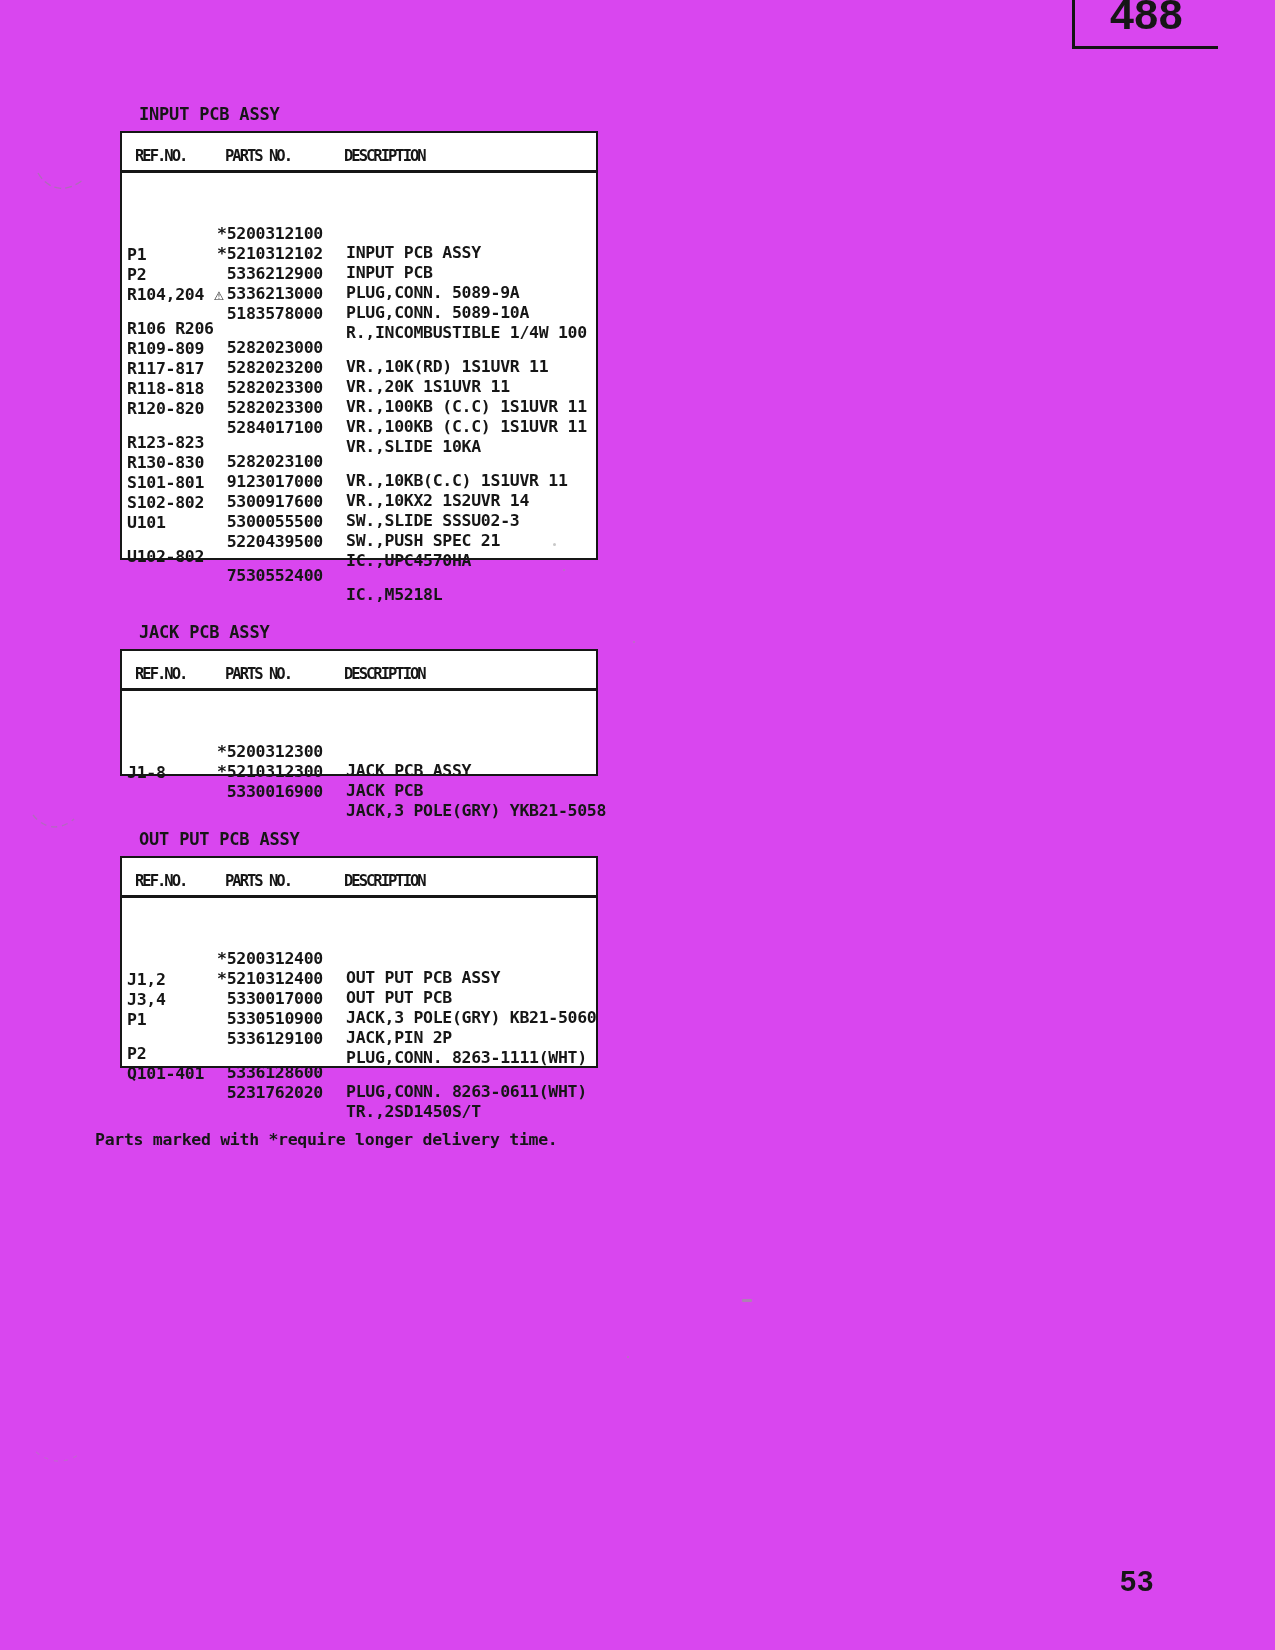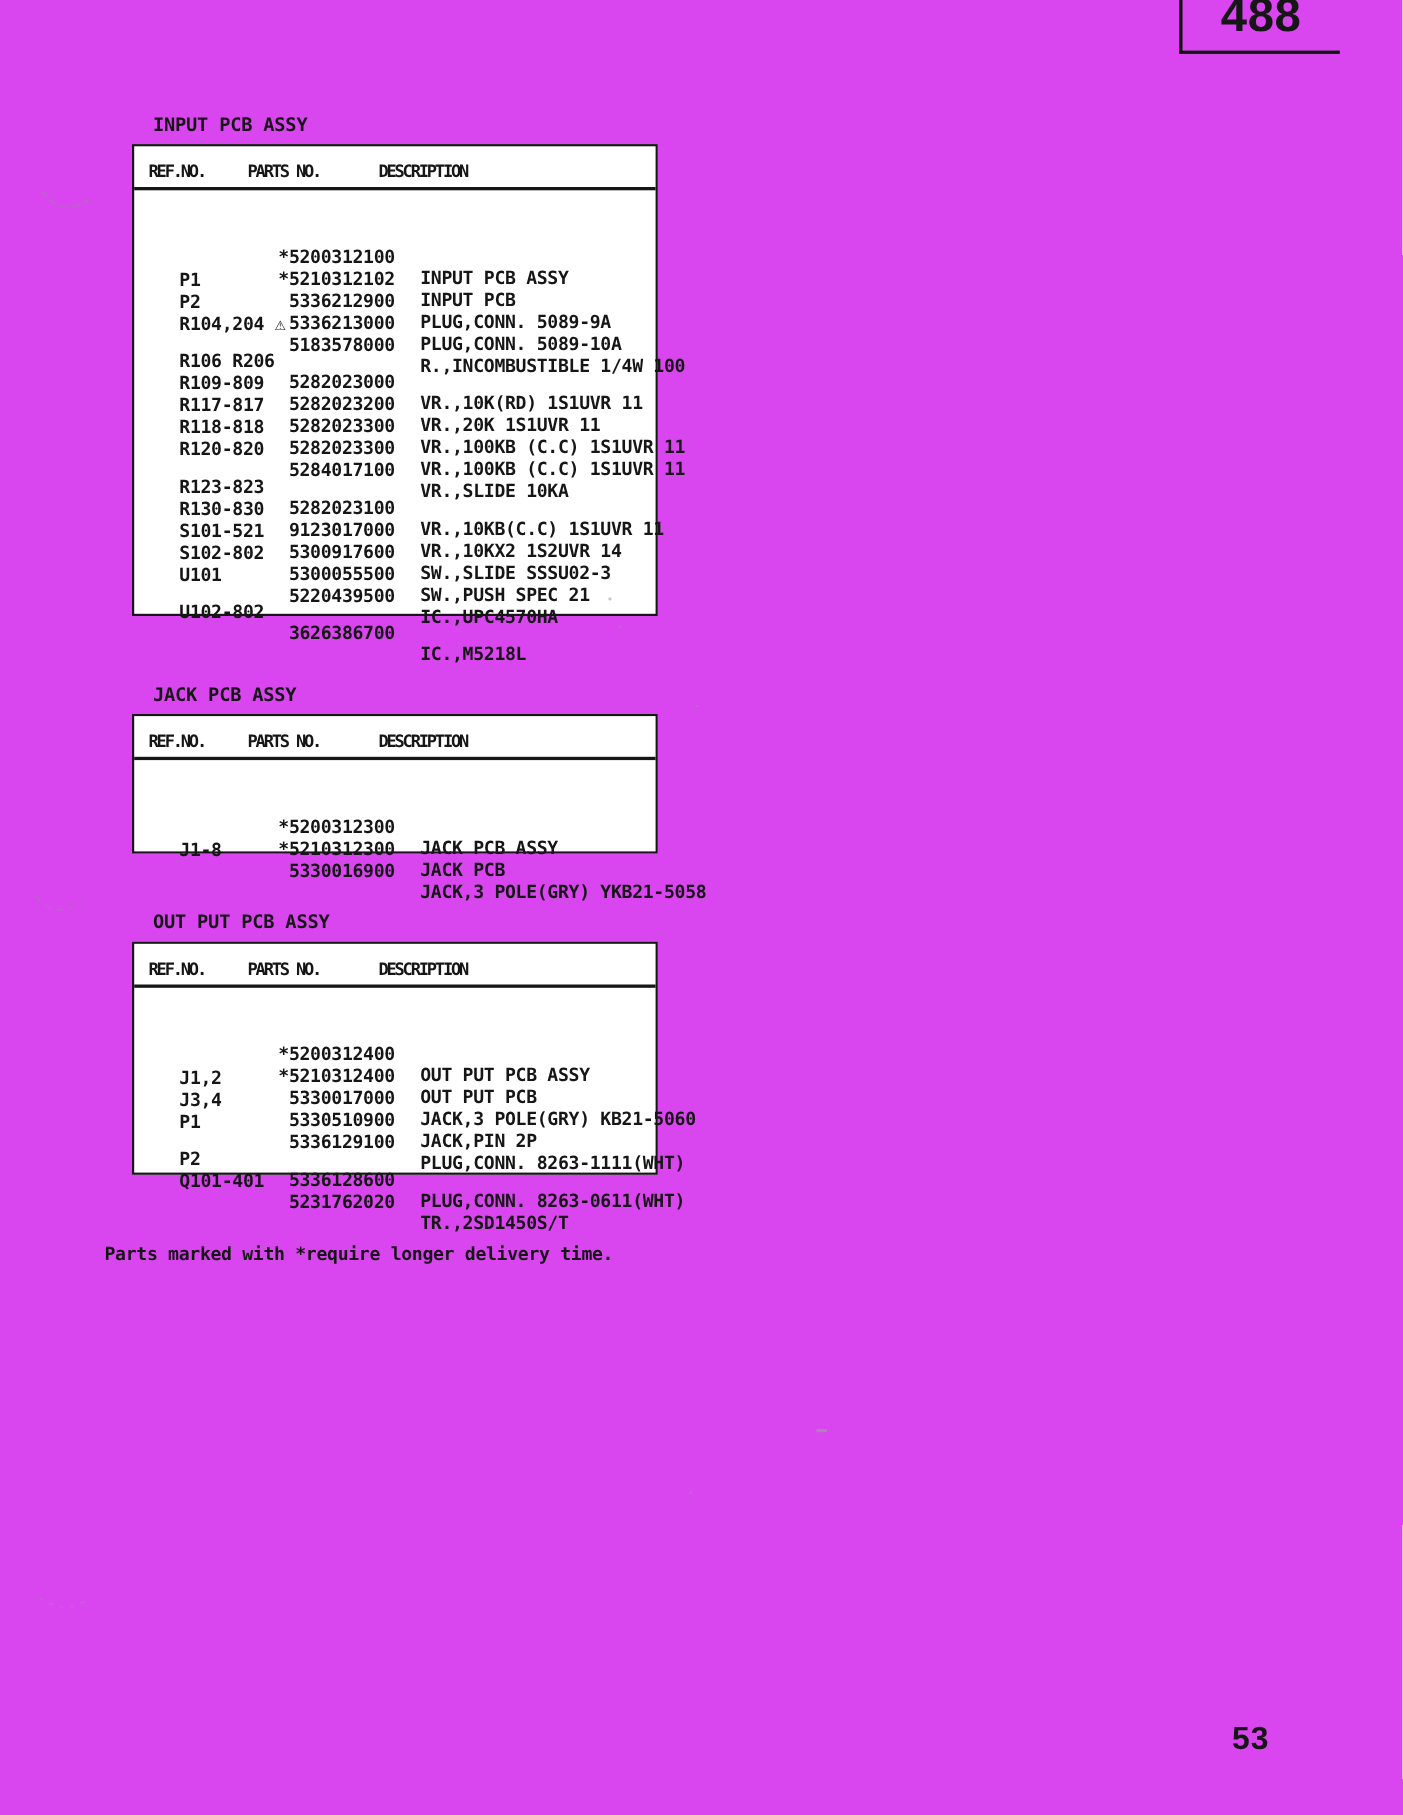--- a/index.html
+++ b/index.html
@@ -19,21 +19,21 @@
   .model-box span{margin-top:-6px;}
   
   .tbl{position:absolute;left:88px;width:478px;margin-left:32px;}
   .tbl-title{margin-left:19px;font-size:17px;line-height:20px;letter-spacing:-0.2px;white-space:pre;}
   .tbl-box{margin-top:7px;border:2.5px solid #161616;box-sizing:border-box;background:#fff;}
   .tbl-head{position:relative;height:37px;border-bottom:3.5px solid #161616;}
   .tbl-head span{position:absolute;top:14px;font-size:15.5px;letter-spacing:-2px;white-space:pre;}
   .h-ref{left:13px;}
   .h-part{left:103px;}
   .h-desc{left:222px;}
-  .tbl-body{padding-top:13px;padding-bottom:6px;padding-left:36px;}
+  .tbl-body{padding-top:13px;padding-bottom:6px;}
   .row{position:relative;height:20px;font-size:16.5px;letter-spacing:-0.3px;white-space:pre;}
   .row.gap{margin-top:14px;}
   .c-ref{position:absolute;left:5px;}
   .c-part{position:absolute;left:89px;width:112px;text-align:right;}
   .c-desc{position:absolute;left:224px;}
   
   .footnote{position:absolute;left:95px;top:1130px;font-size:16.5px;letter-spacing:-0.3px;white-space:pre;}
   .page-num{
     position:absolute;left:1120px;top:1565px;
     font-family:"Liberation Sans","DejaVu Sans",sans-serif;font-weight:700;font-size:29px;letter-spacing:1px;
@@ -127,40 +127,40 @@
             <span class="c-desc">VR.,10KB(C.C) 1S1UVR 11</span>
           </div>
 
           <div class="row">
             <span class="c-ref">R130-830</span>
             <span class="c-part">9123017000</span>
             <span class="c-desc">VR.,10KX2 1S2UVR 14</span>
           </div>
 
           <div class="row">
-            <span class="c-ref">S101-521</span>
+            <span class="c-ref">S101-801</span>
             <span class="c-part">5300917600</span>
             <span class="c-desc">SW.,SLIDE SSSU02-3</span>
           </div>
 
           <div class="row">
             <span class="c-ref">S102-802</span>
             <span class="c-part">5300055500</span>
             <span class="c-desc">SW.,PUSH SPEC 21</span>
           </div>
 
           <div class="row">
             <span class="c-ref">U101</span>
             <span class="c-part">5220439500</span>
             <span class="c-desc">IC.,UPC4570HA</span>
           </div>
 
           <div class="row gap">
             <span class="c-ref">U102-802</span>
-            <span class="c-part">3626386700</span>
+            <span class="c-part">7530552400</span>
             <span class="c-desc">IC.,M5218L</span>
           </div>
         </div>
     </div>
   </div>
 
   <div class="tbl" style="top:622px;">
     <div class="tbl-title">JACK PCB ASSY</div>
     <div class="tbl-box" style="height:127px;">
       <div class="tbl-head">

